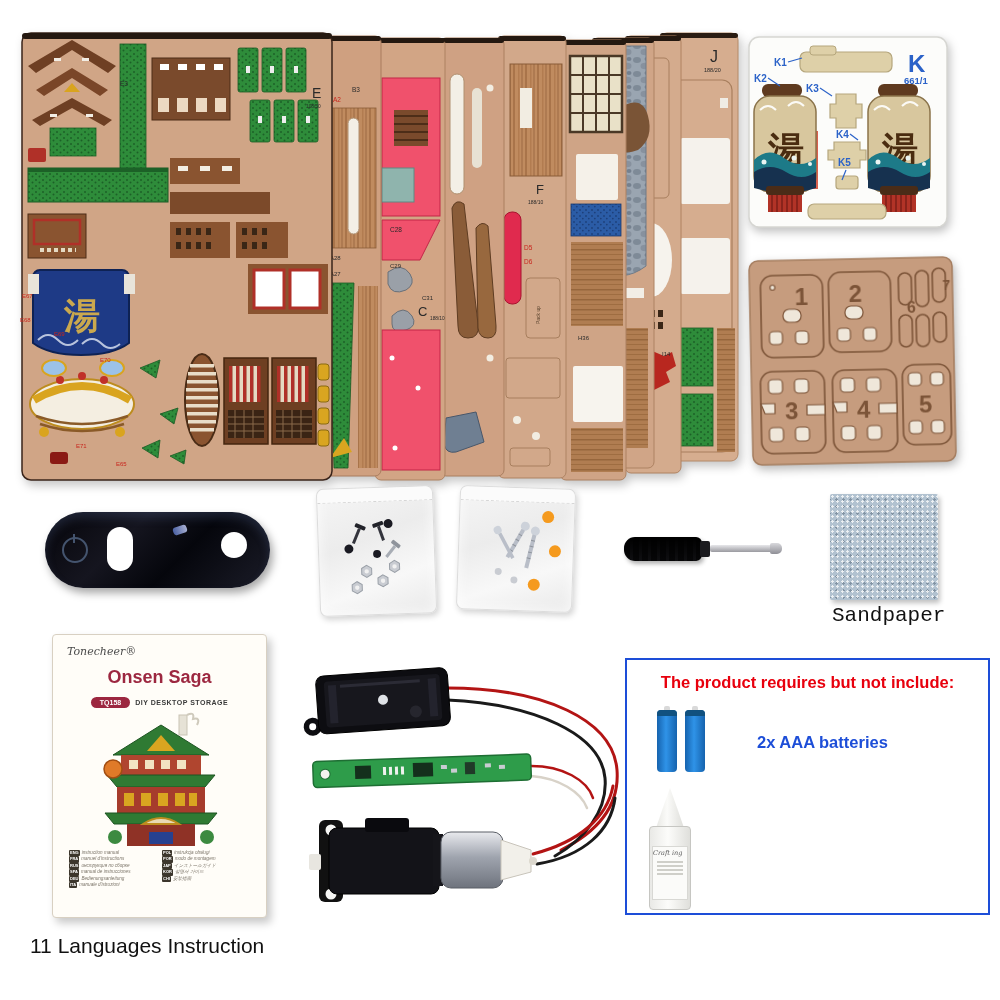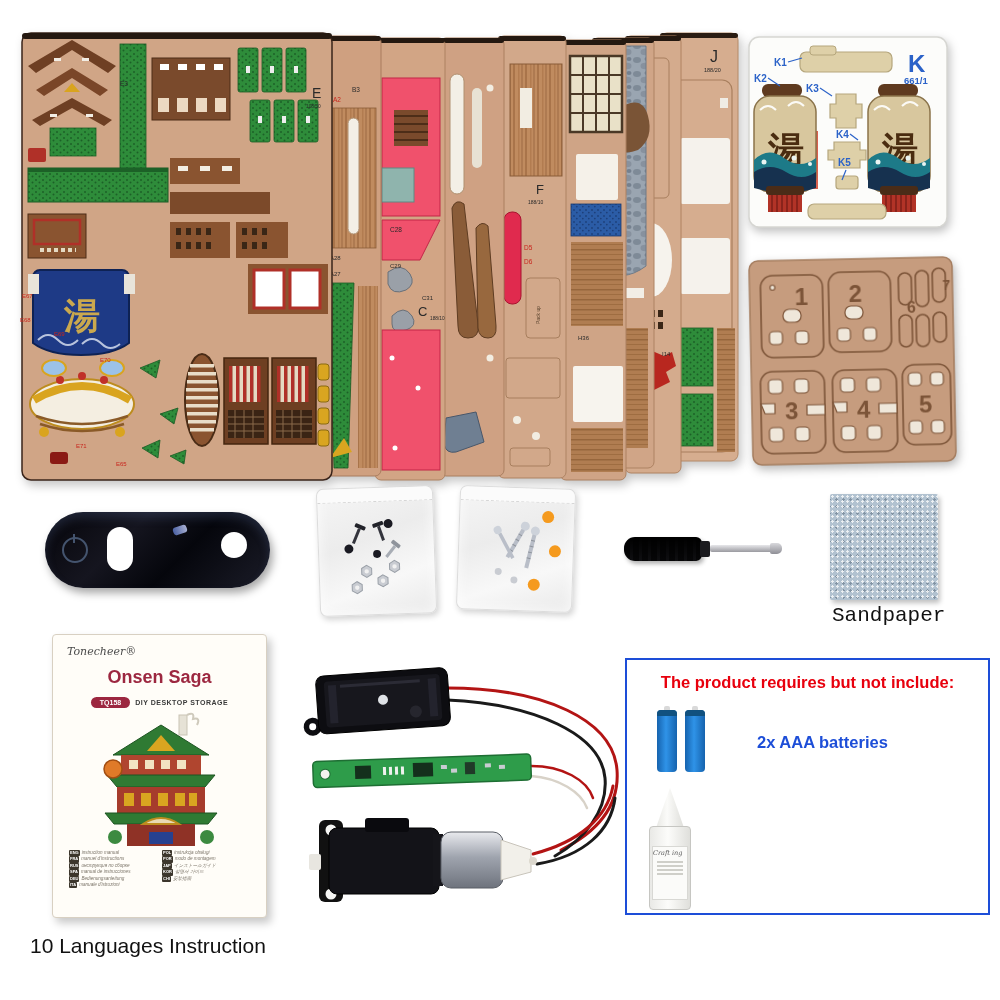--- a/index.html
+++ b/index.html
@@ -641,21 +641,21 @@
         <span><b>POR</b><i>modo de montagem</i></span>
       <span><b>RUS</b><i>инструкция по сборке</i></span>
         <span><b>JAP</b><i>インストールガイド</i></span>
       <span><b>SPA</b><i>manual de instrucciones</i></span>
         <span><b>KOR</b><i>설명서 가이드</i></span>
       <span><b>DEU</b><i>Bedienungsanleitung</i></span>
         <span><b>CHI</b><i>安装指南</i></span>
       <span><b>ITA</b><i>manuale d'istruzioni</i></span>
     </div>
   </div>
-  <div id="booklet-caption" class="abs">10 Languages Instruction</div>
+  <div id="booklet-caption" class="abs">11 Languages Instruction</div>
 
   <svg id="electronics" class="abs" viewBox="0 0 332 260">
     <defs>
       <linearGradient id="gMetal" x1="0" y1="0" x2="0" y2="1">
         <stop offset="0" stop-color="#e9eaee"></stop>
           <stop offset=".45" stop-color="#9fa4ae"></stop>
           <stop offset="1" stop-color="#6e737d"></stop>
       </linearGradient>
     </defs>
 

